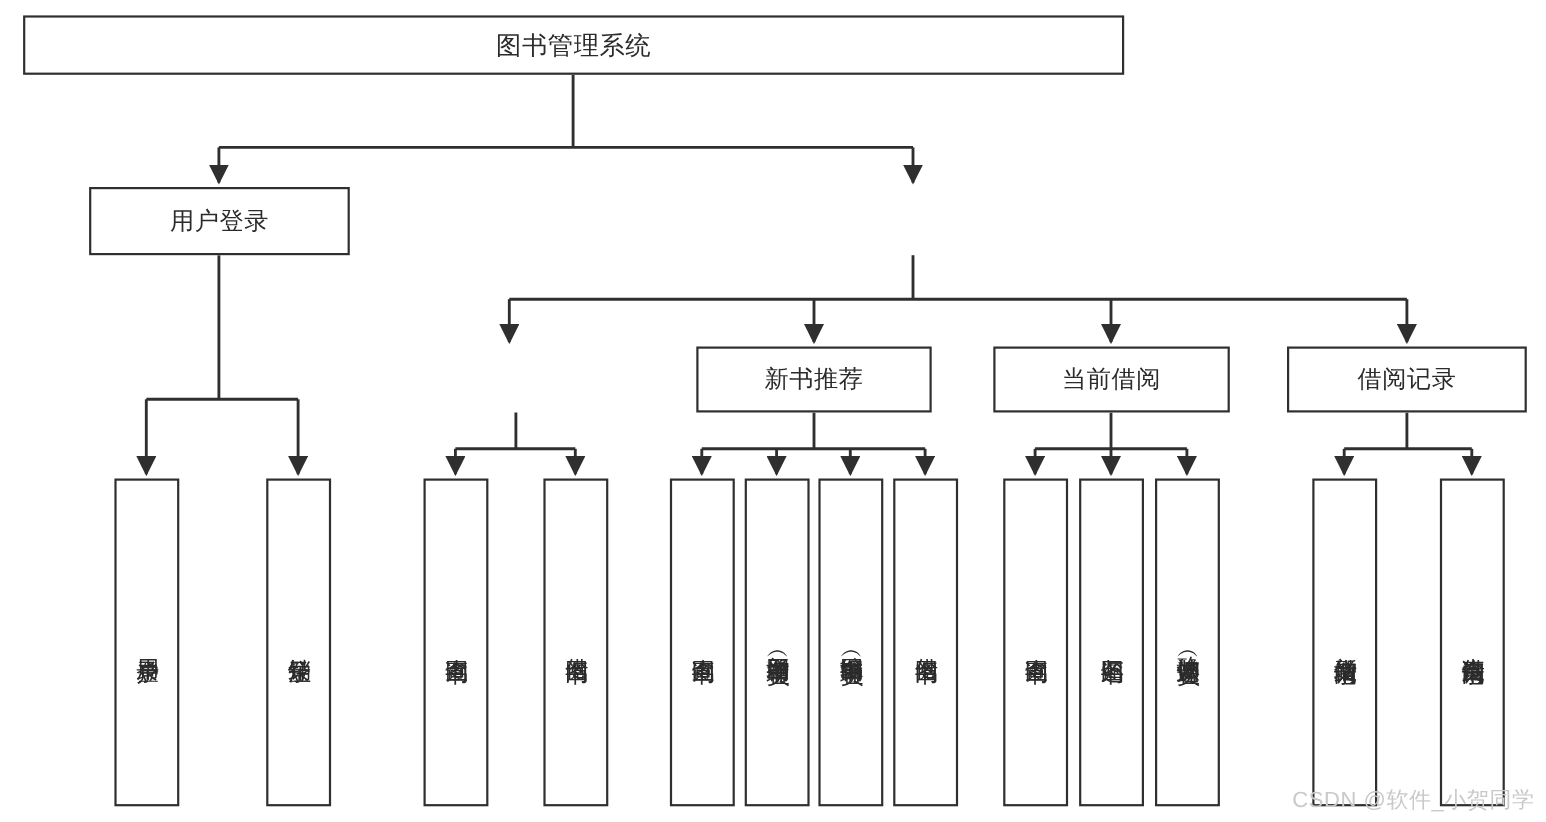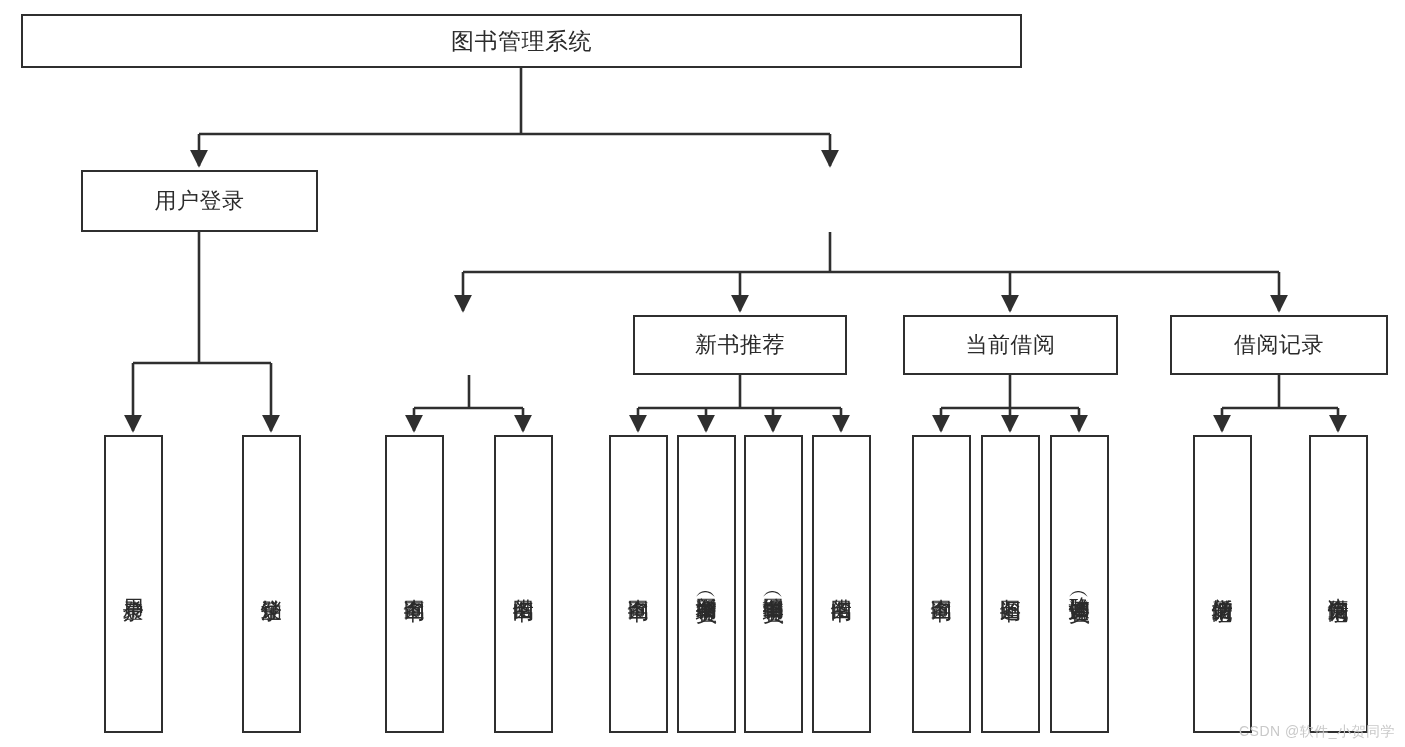--- a/index.html
+++ b/index.html
@@ -55,21 +55,21 @@
   .node.vert .vtext {
     writing-mode: vertical-rl;
     text-orientation: upright;
     display: block;
     max-height: 100%;
   }
   .watermark {
     position: absolute;
     right: 10px;
     bottom: 6px;
-    font-size: 14px;
+    font-size: 20px;
     color: #c9c9c9;
     letter-spacing: 0.5px;
     white-space: nowrap;
   }
 </style>
 </head>
 <body>
 
 <div id="canvas">
 

